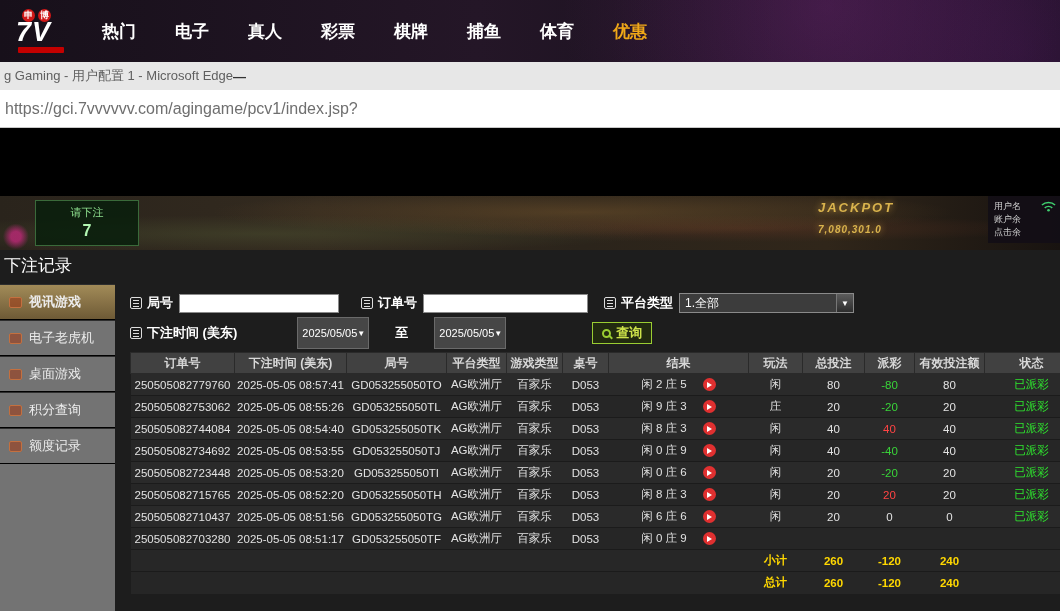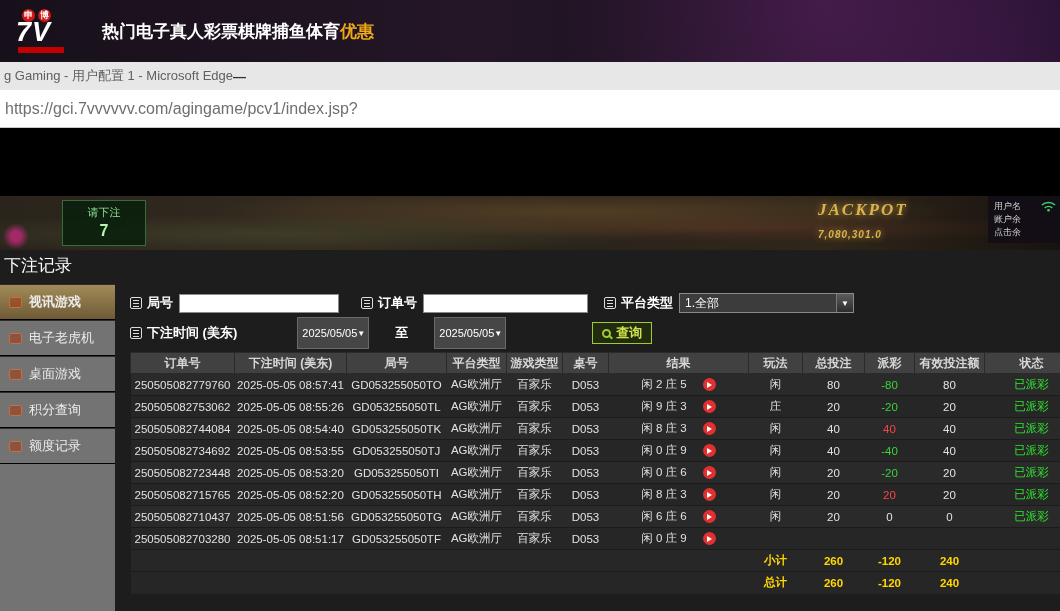--- a/index.html
+++ b/index.html
@@ -12,47 +12,47 @@
     background:
       radial-gradient(circle at 78% 10%, rgba(150,50,150,.28), transparent 32%),
       radial-gradient(circle at 96% 80%, rgba(90,30,110,.35), transparent 40%),
       linear-gradient(90deg,#17101a,#241627 45%,#1b1220 70%,#140e18);}
   .logo{width:88px;padding-left:12px;display:flex;flex-direction:column;cursor:pointer;}
   .badges{display:flex;gap:3px;margin-left:10px;margin-bottom:-3px;}
   .badge{width:13px;height:13px;border-radius:50%;background:#d01818;color:#fff;font-size:9px;
     line-height:13px;text-align:center;font-weight:bold;}
   .logo-text{font-size:27px;font-weight:bold;font-style:italic;color:#fff;line-height:27px;letter-spacing:1px;margin-left:4px;}
   .logo-sub{width:46px;height:6px;background:#c40000;border-radius:1px;margin:1px 0 0 6px;}
-  .menu{display:flex;margin-left:14px;}
+  .menu{display:flex;gap:39px;margin-left:14px;}
   .menu-item{color:#fff;font-size:17px;font-weight:bold;cursor:pointer;white-space:nowrap;}
   .menu-item.hl{color:#f0a818;}
 
   
   .titlebar{position:absolute;top:62px;left:0;width:100%;height:28px;background:#e7e7e7;
     display:flex;align-items:center;justify-content:flex-start;padding:0 16px 0 4px;
     font-size:13px;color:#5f5f5f;}
   .min{color:#333;font-weight:bold;cursor:pointer;}
   .urlbar{position:absolute;top:90px;left:0;width:100%;height:38px;background:#fff;
     border-bottom:1px solid #c8c8c8;display:flex;align-items:center;padding-left:5px;
     font-size:16px;color:#6f6f6f;}
 
   
   .blackstrip{position:absolute;top:128px;left:0;width:100%;height:68px;background:#000;}
   .gamestrip{position:absolute;top:196px;left:0;width:100%;height:54px;overflow:hidden;background:
     radial-gradient(circle at 1.5% 75%, rgba(255,40,160,.55) 0 5px, transparent 13px),
     radial-gradient(ellipse at 55% 30%, rgba(140,100,50,.40), transparent 45%),
     radial-gradient(ellipse at 25% 70%, rgba(85,95,55,.35), transparent 35%),
     radial-gradient(ellipse at 70% 60%, rgba(120,60,40,.30), transparent 30%),
     linear-gradient(90deg,#2a241c,#332a1f 30%,#2b241b 55%,#30261a 78%,#181310);}
-  .betbox{position:absolute;left:35px;top:4px;width:84px;height:46px;background:rgba(8,30,12,.85);
-    border:1px solid #3a6a3a;color:#8fe08f;text-align:center;font-size:11px;padding-top:4px;margin-left:27px;}
+  .betbox{position:absolute;left:35px;top:4px;width:104px;height:46px;background:rgba(8,30,12,.85);
+    border:1px solid #3a6a3a;color:#8fe08f;text-align:center;font-size:11px;padding-top:4px;}
   .betnum{font-size:16px;color:#b2f7b2;margin-top:2px;font-weight:bold;}
   .jackpot{position:absolute;left:818px;top:4px;color:#d9b34d;font-style:italic;font-weight:bold;
     text-shadow:0 0 7px rgba(255,200,80,.65);}
-  .jp-label{font-size:17px;letter-spacing:2px;font-family:Liberation Serif, serif;}
+  .jp-label{font-size:13px;letter-spacing:2px;}
   .jp-value{font-size:10px;letter-spacing:1px;margin-top:9px;}
   .userinfo{position:absolute;right:0;top:0;height:47px;width:72px;background:rgba(18,14,22,.92);
     color:#cfcfcf;font-size:9px;line-height:13px;padding:4px 2px 0 6px;}
   .wifi{position:absolute;top:4px;right:4px;width:15px;height:12px;}
 
   
   .main{position:absolute;top:250px;left:0;width:100%;height:361px;background:#1d1d1d;}
   .page-title{height:34px;line-height:32px;color:#fff;font-size:17px;padding-left:4px;}
   .content{display:flex;height:327px;}
   .sidebar{width:115px;background:#737373;flex:none;}

